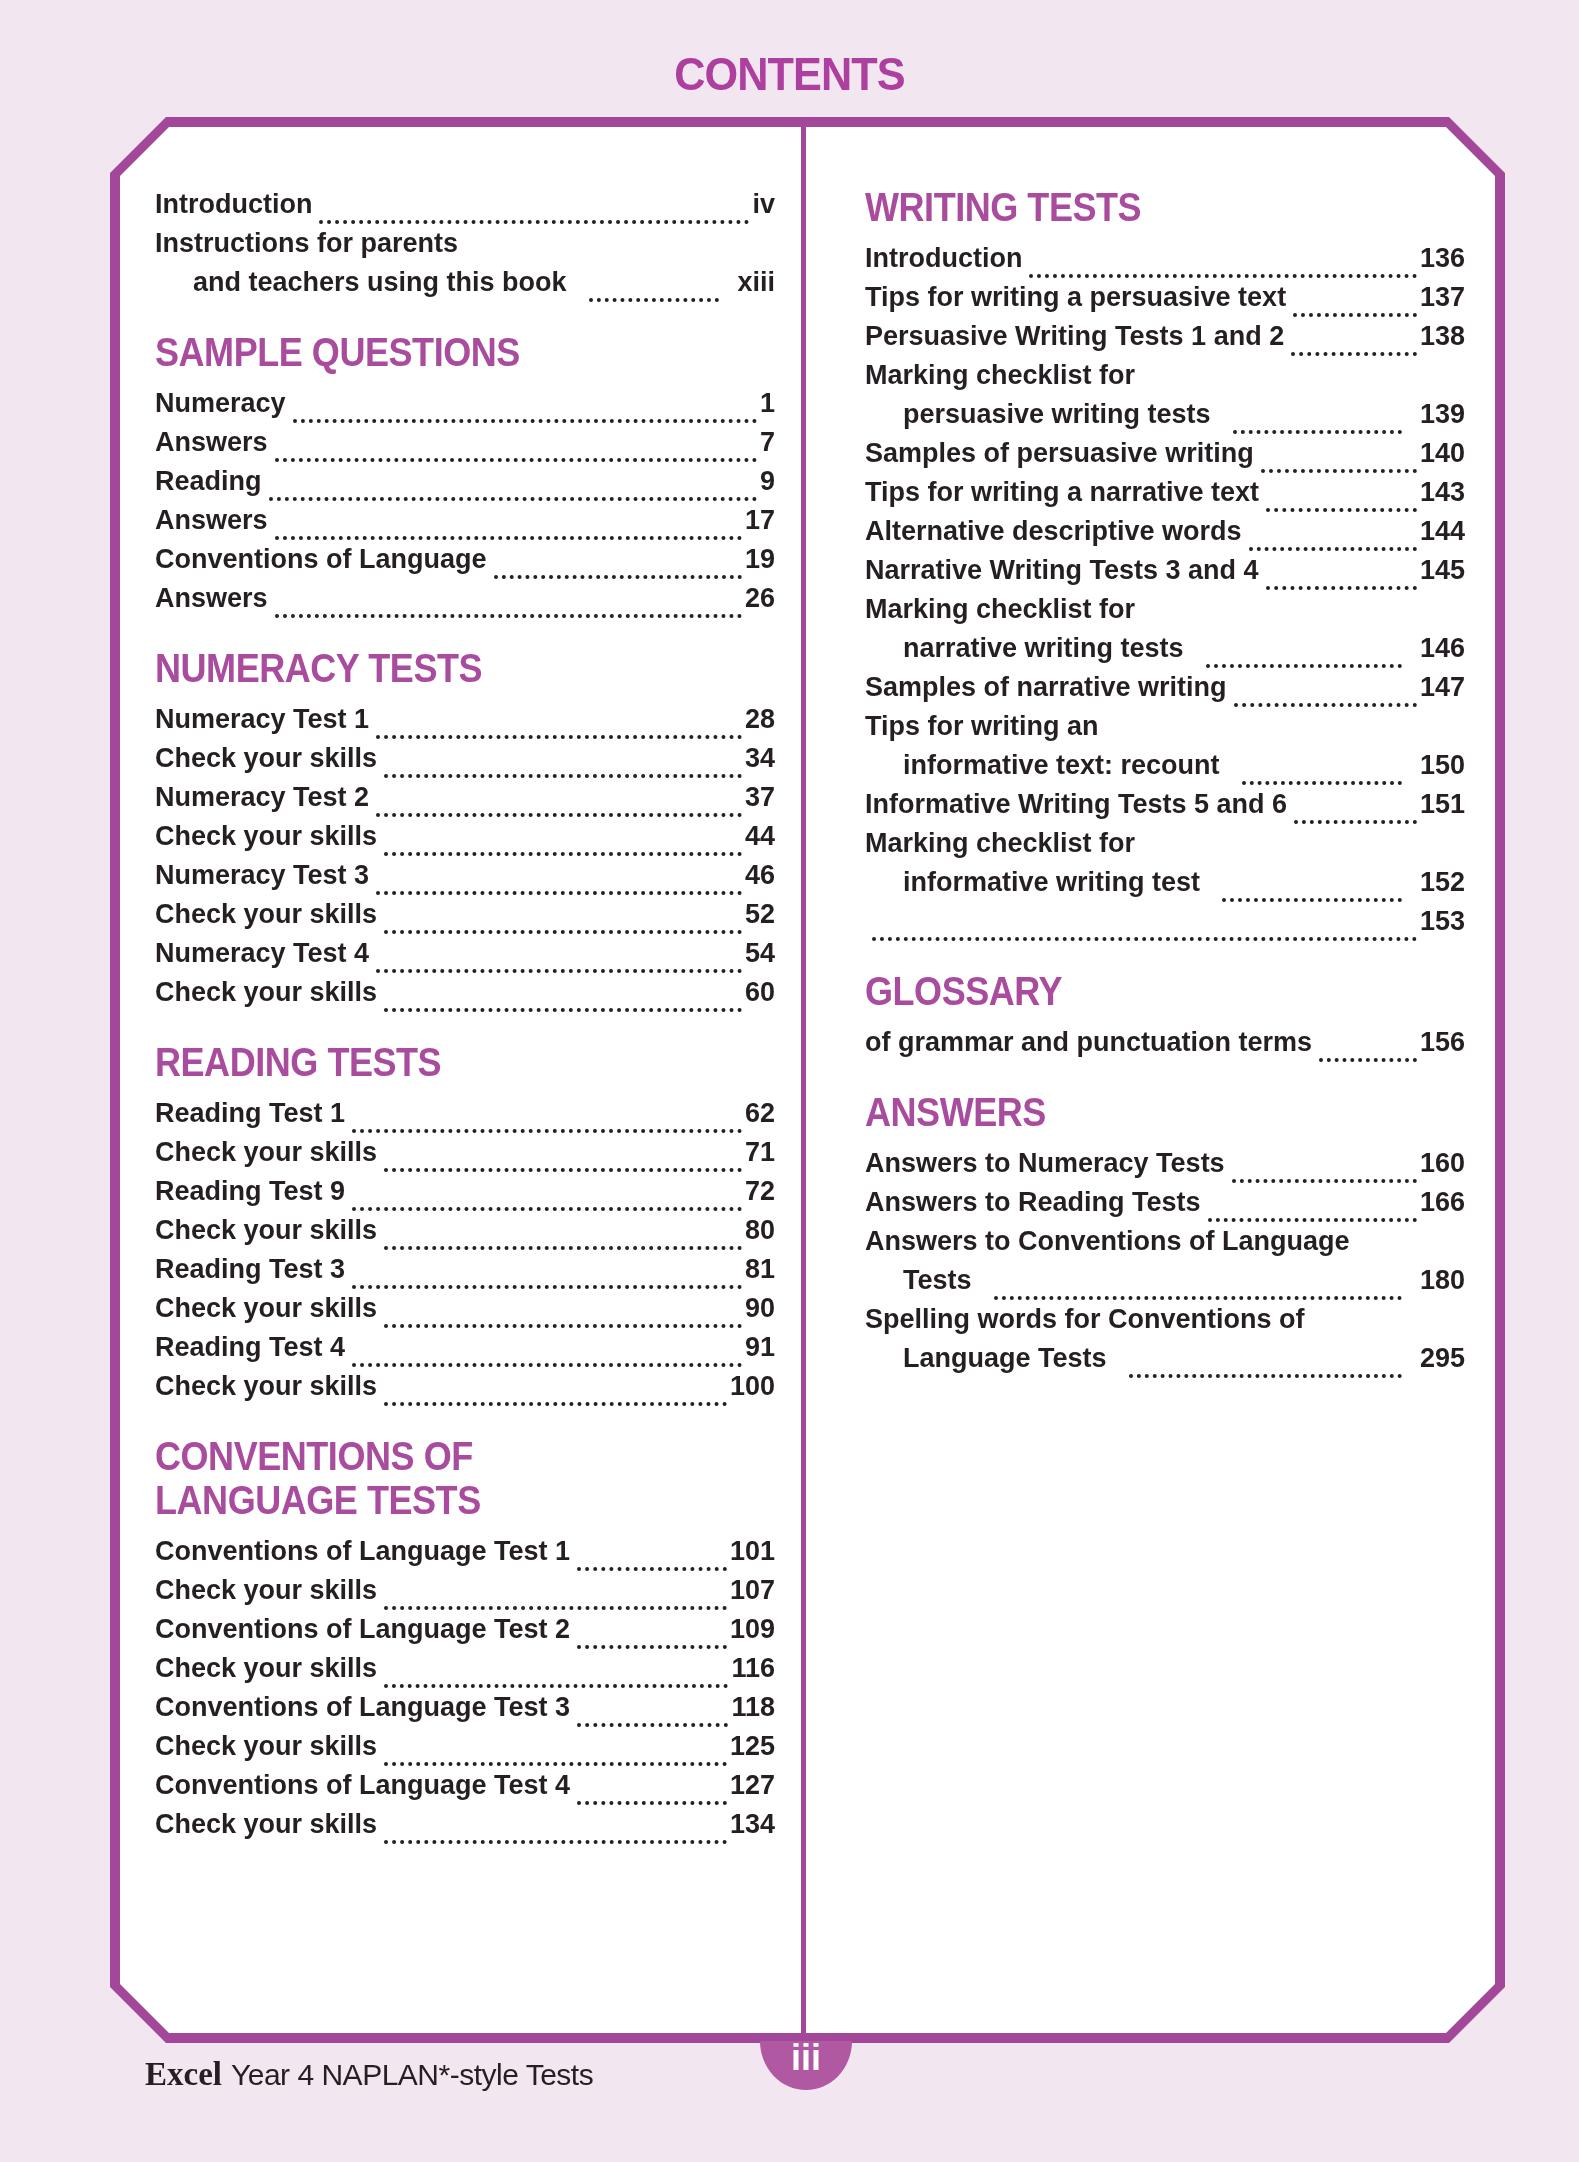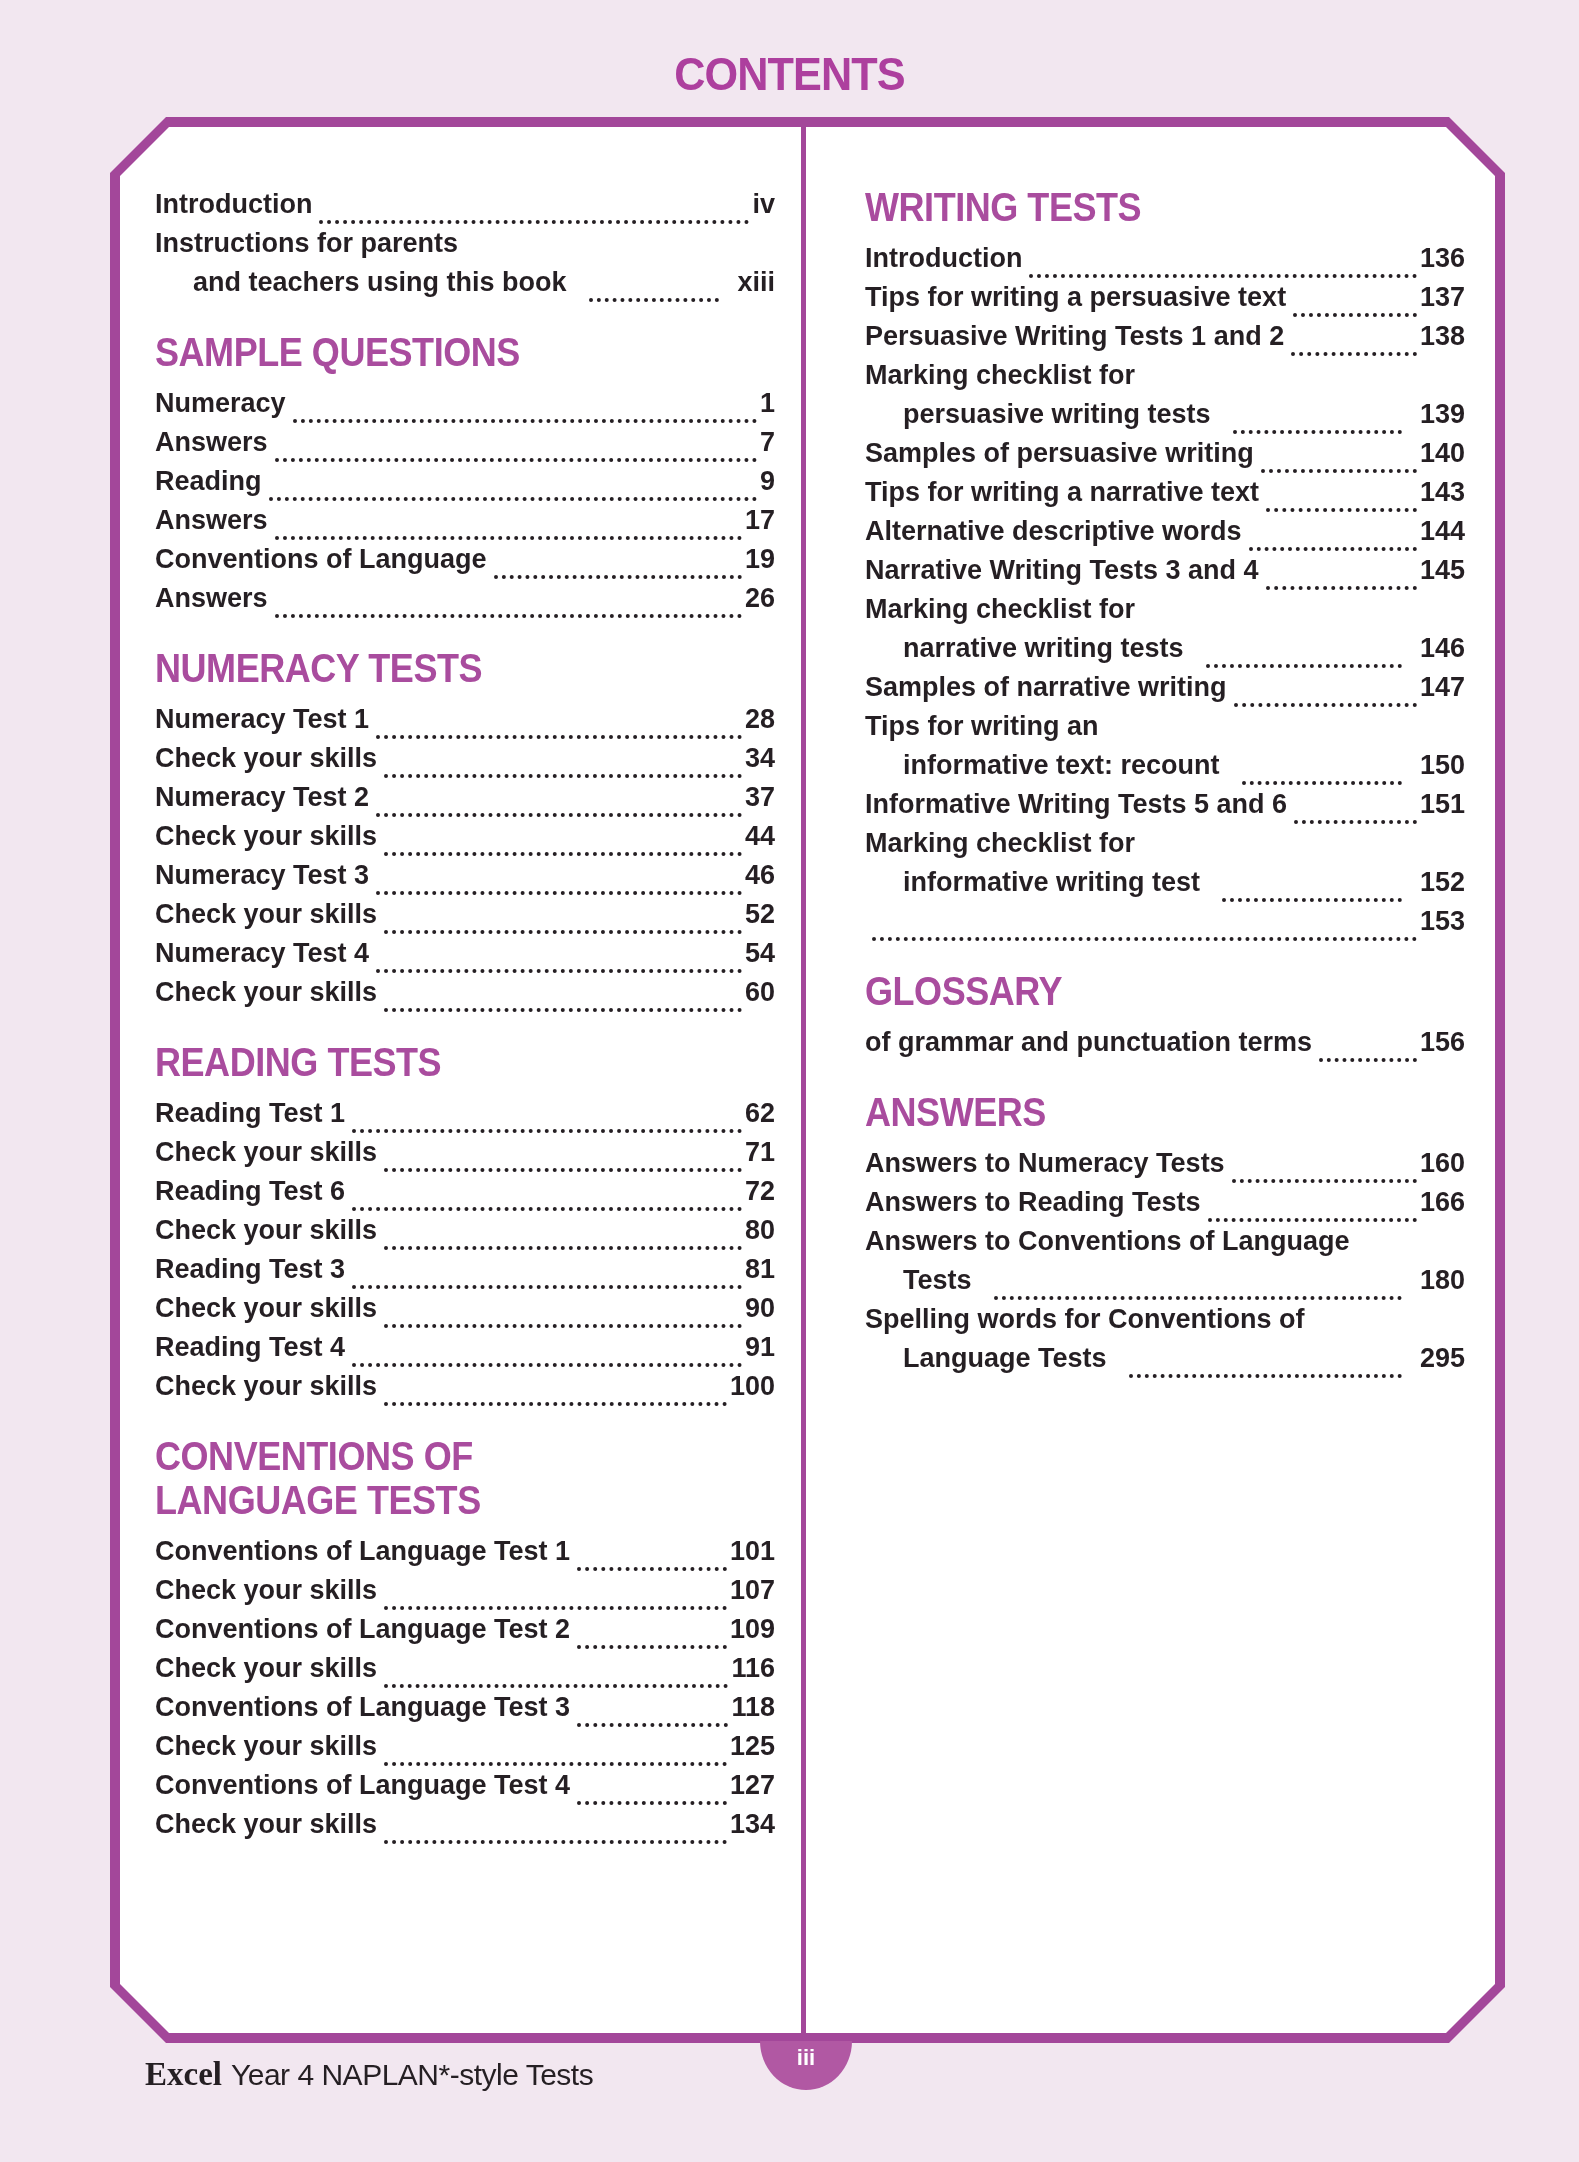--- a/index.html
+++ b/index.html
@@ -90,21 +90,21 @@
     left:760px;top:2041px;
     width:92px;height:49px;
     background:var(--badge);
     border-bottom-left-radius:46px 49px;
     border-bottom-right-radius:46px 49px;
     text-align:center;
   }
   .page-badge span{
     display:block;
     color:#ffffff;
-    font-size:22px;
+    font-size:36px;
     font-weight:bold;
     line-height:34px;
   }
 
   .footer{
     position:absolute;
     left:145px;top:2056px;
     white-space:nowrap;
   }
   .footer .brand{
@@ -257,21 +257,21 @@
           </div>
           <div class="entry">
             <div class="line">
               <span class="label">Check your skills</span>
               <span class="dots"></span>
               <span class="pagenum">71</span>
             </div>
           </div>
           <div class="entry">
             <div class="line">
-              <span class="label">Reading Test 6</span>
+              <span class="label">Reading Test 9</span>
               <span class="dots"></span>
               <span class="pagenum">72</span>
             </div>
           </div>
           <div class="entry">
             <div class="line">
               <span class="label">Check your skills</span>
               <span class="dots"></span>
               <span class="pagenum">80</span>
             </div>

